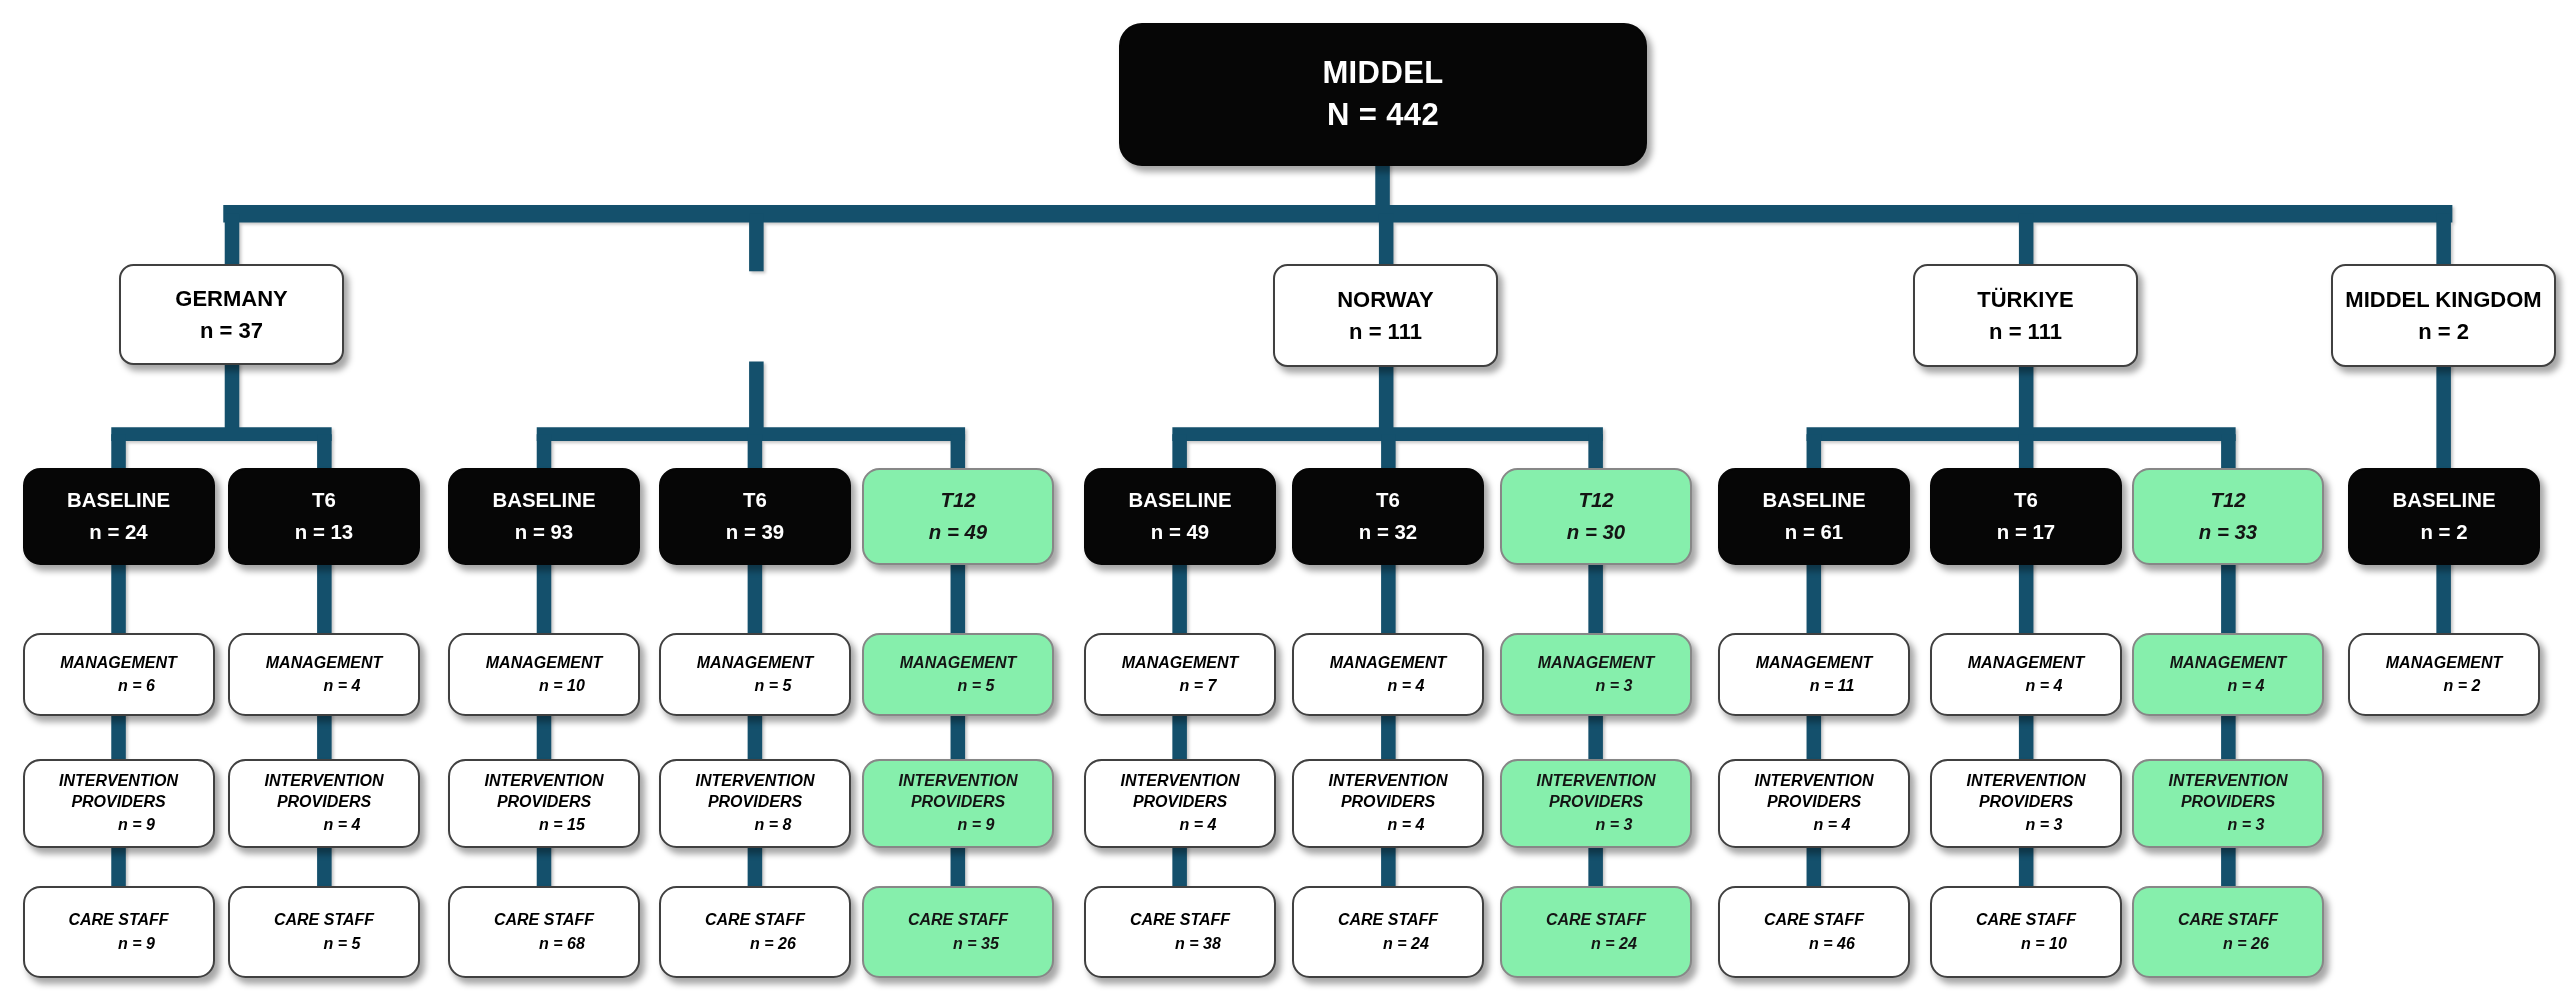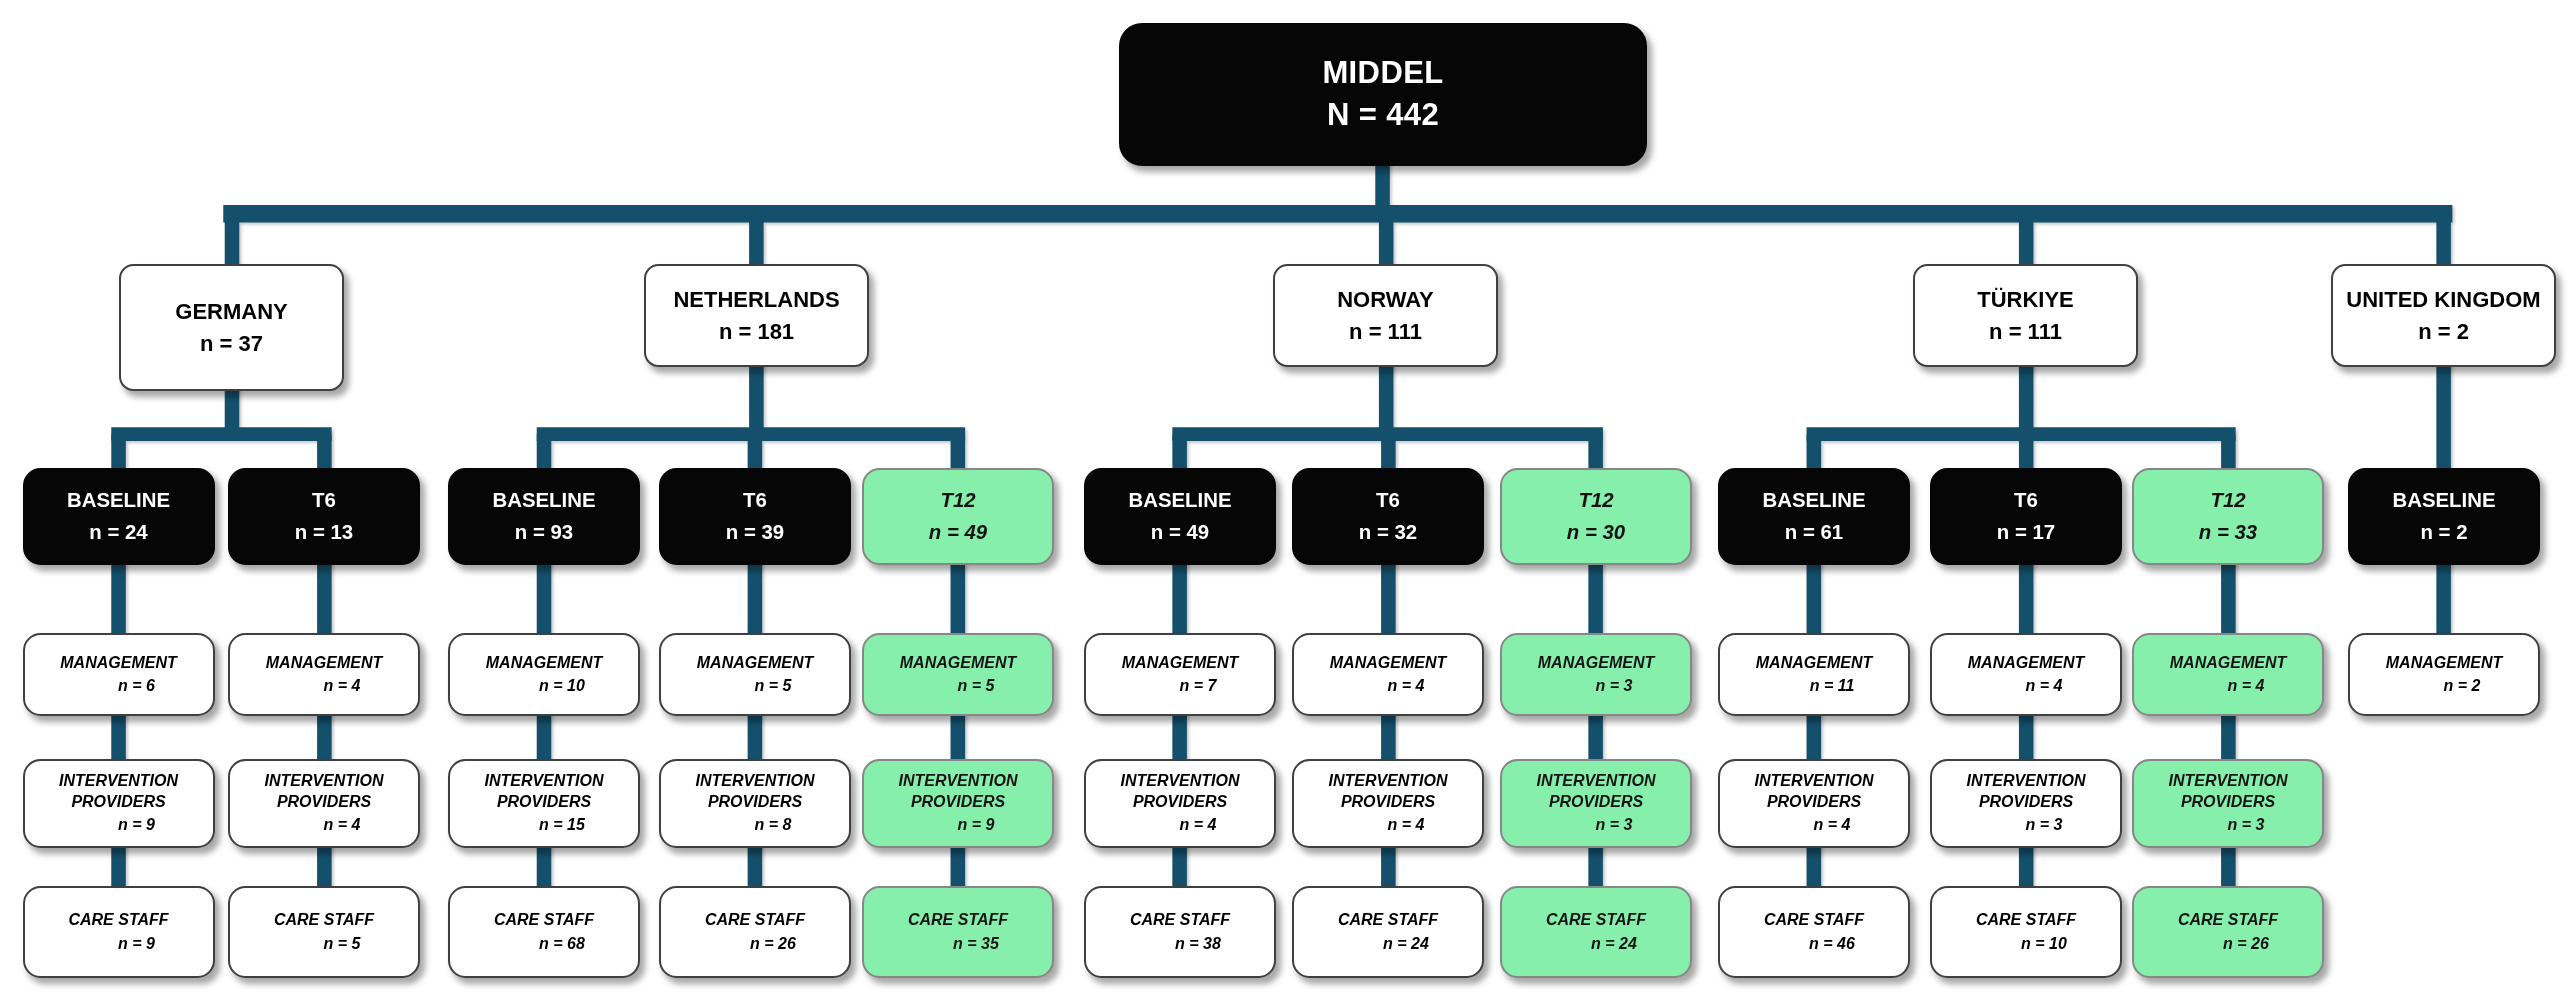--- a/index.html
+++ b/index.html
@@ -73,21 +73,21 @@
       <line x1="3064" y1="756" x2="3064" y2="1232" stroke="#14506c" stroke-width="20"></line>
       <line x1="3360" y1="294" x2="3360" y2="373" stroke="#14506c" stroke-width="20"></line>
       <line x1="3360" y1="497" x2="3360" y2="655" stroke="#14506c" stroke-width="20"></line>
       <line x1="3360" y1="756" x2="3360" y2="884" stroke="#14506c" stroke-width="20"></line>
     </svg>
 
 <div class="box black top-box" style="left: 1119px; top: 22.5px; width: 528px; height: 143px;">
       <span class="lbl">MIDDEL</span>
       <span class="lbl">N = 442</span>
     </div>
-    <div class="box white country" style="left: 119px; top: 264px; width: 225px; height: 127px;">
+    <div class="box white country" style="left: 119px; top: 264px; width: 225px; height: 101px;">
       <span class="lbl">GERMANY</span>
       <span class="n">n = 37</span>
     </div>
     <div class="box black time" style="left: 22.5px; top: 468px; width: 192px; height: 97px;">
       <span class="lbl">BASELINE</span>
       <span class="n">n = 24</span>
     </div>
     <div class="box white sub" style="left: 22.5px; top: 633px; width: 192px; height: 83px;">
       <span class="lbl">MANAGEMENT</span>
       <span class="n">n = 6</span>
@@ -108,24 +108,20 @@
       <span class="lbl">MANAGEMENT</span>
       <span class="n">n = 4</span>
     </div>
     <div class="box white sub" style="left: 228px; top: 759px; width: 192px; height: 89px;">
       <span class="lbl">INTERVENTION PROVIDERS</span>
       <span class="n">n = 4</span>
     </div>
     <div class="box white sub" style="left: 228px; top: 886px; width: 192px; height: 92px;">
       <span class="lbl">CARE STAFF</span>
       <span class="n">n = 5</span>
-    </div>
-    <div class="box white country" style="left: 644px; top: 264px; width: 225px; height: 103px;">
-      <span class="lbl">NETHERLANDS</span>
-      <span class="n">n = 181</span>
     </div>
     <div class="box black time" style="left: 448px; top: 468px; width: 192px; height: 97px;">
       <span class="lbl">BASELINE</span>
       <span class="n">n = 93</span>
     </div>
     <div class="box white sub" style="left: 448px; top: 633px; width: 192px; height: 83px;">
       <span class="lbl">MANAGEMENT</span>
       <span class="n">n = 10</span>
     </div>
     <div class="box white sub" style="left: 448px; top: 759px; width: 192px; height: 89px;">
@@ -266,21 +262,21 @@
     </div>
     <div class="box gray sub" style="left: 2132px; top: 759px; width: 192px; height: 89px;">
       <span class="lbl">INTERVENTION PROVIDERS</span>
       <span class="n">n = 3</span>
     </div>
     <div class="box gray sub" style="left: 2132px; top: 886px; width: 192px; height: 92px;">
       <span class="lbl">CARE STAFF</span>
       <span class="n">n = 26</span>
     </div>
     <div class="box white country" style="left: 2331px; top: 264px; width: 225px; height: 103px;">
-      <span class="lbl">UNITED KINGDOM</span>
+      <span class="lbl">MIDDEL KINGDOM</span>
       <span class="n">n = 2</span>
     </div>
     <div class="box black time" style="left: 2348px; top: 468px; width: 192px; height: 97px;">
       <span class="lbl">BASELINE</span>
       <span class="n">n = 2</span>
     </div>
     <div class="box white sub" style="left: 2348px; top: 633px; width: 192px; height: 83px;">
       <span class="lbl">MANAGEMENT</span>
       <span class="n">n = 2</span>
     </div>

